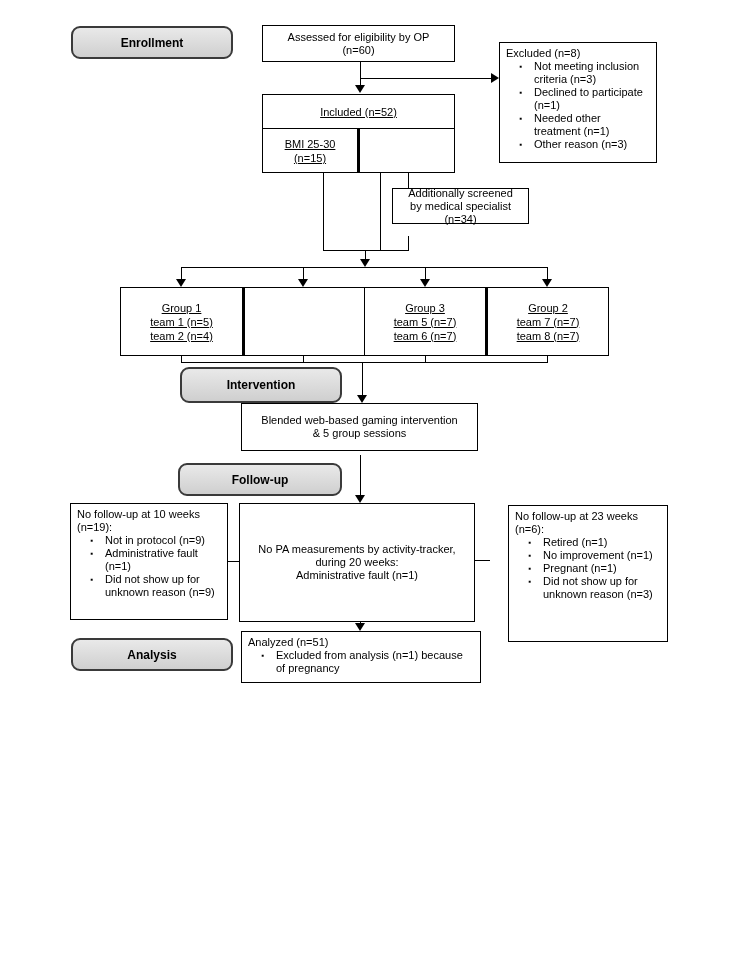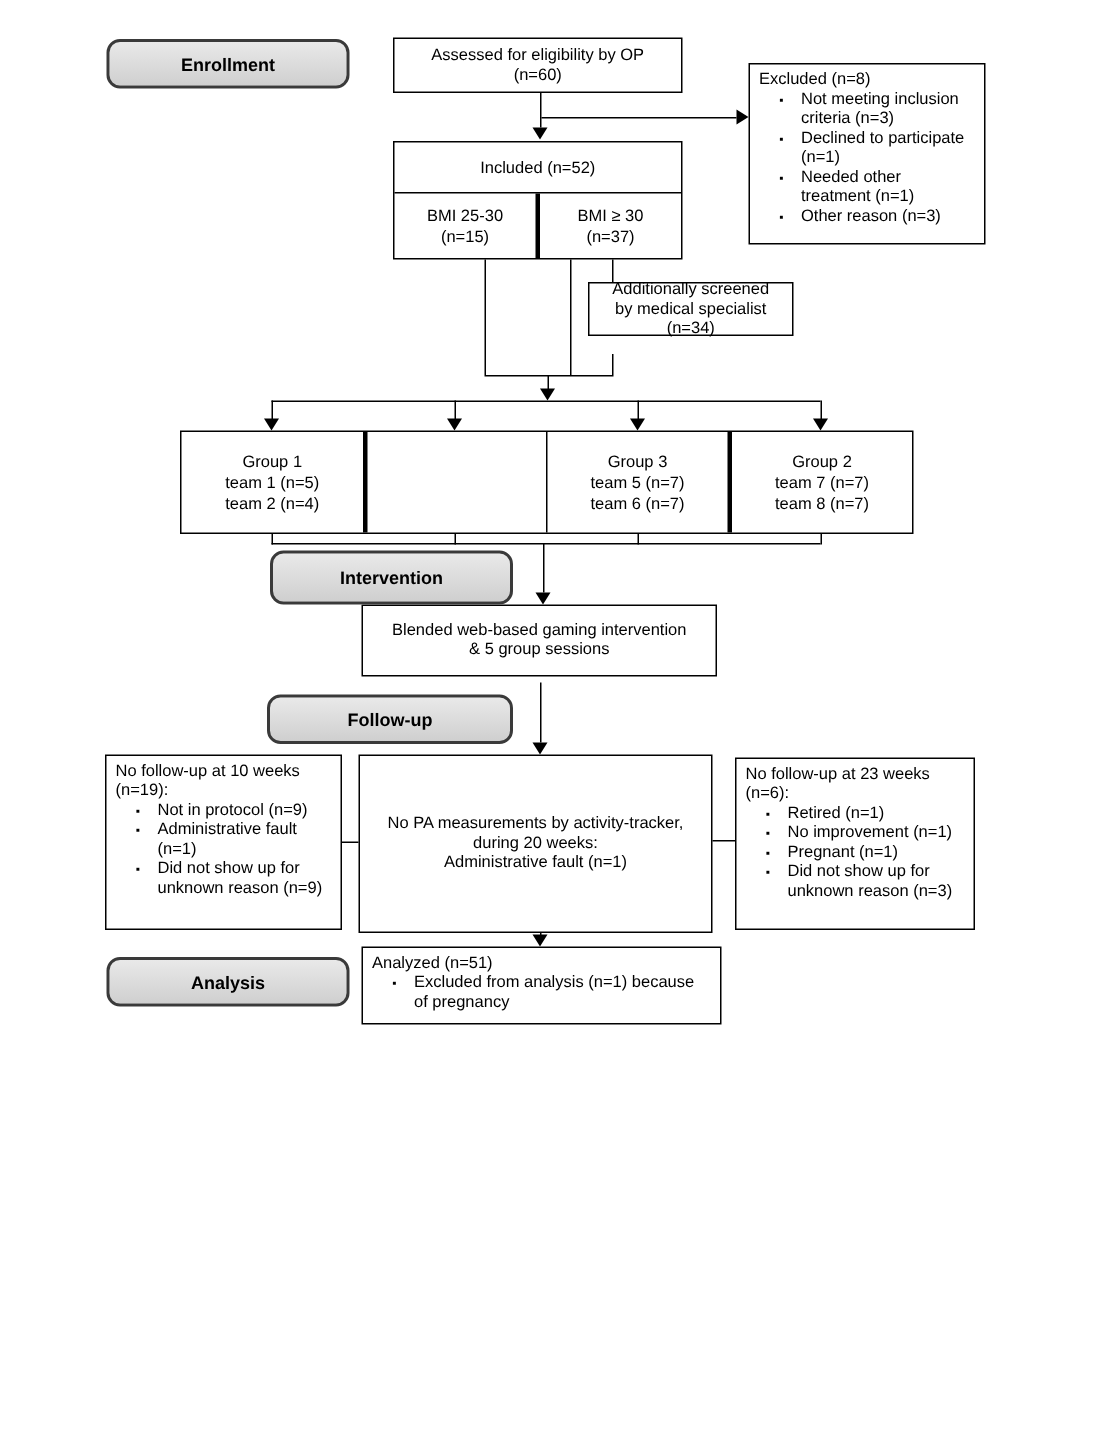--- a/index.html
+++ b/index.html
@@ -28,21 +28,21 @@
   .title-line{padding-left:0px;}
   .vline{position:absolute;width:1px;background:var(--box-border,#000);}
   .hline{position:absolute;height:1px;background:var(--box-border,#000);}
   .divv{position:absolute;top:0;bottom:0;background:var(--box-border,#000);}
   .ah-down{position:absolute;width:0;height:0;
     border-left:5px solid transparent;border-right:5px solid transparent;
     border-top:8px solid var(--box-border,#000);}
   .ah-right{position:absolute;width:0;height:0;
     border-top:5px solid transparent;border-bottom:5px solid transparent;
     border-left:8px solid var(--box-border,#000);}
-  .cell{position:absolute;top:0;bottom:0;display:flex;flex-direction:column;justify-content:center;text-align:center;font-size:11px;line-height:14px;}
+  .cell{position:absolute;top:0;bottom:0;display:flex;flex-direction:column;justify-content:center;text-align:center;font-size:11px;line-height:14px;text-decoration:underline;}
 </style>
 </head>
 <body>
 
 <div class="canvas">
 
   <div class="stage" style="left:71px;top:26px;width:162px;height:33px">
     <span>Enrollment</span>
   </div>
   <div class="stage" style="left:180px;top:367px;width:162px;height:36px">
@@ -82,24 +82,20 @@
 
   <div class="box" style="left:262px;top:94px;width:193px;height:79px">
     <div class="cell" style="left:0;right:0;height:33px;bottom:auto;top:0">
       <div>Included (n=52)</div>
     </div>
     <div class="hline" style="left:0;width:191px;top:33px"></div>
     <div class="divv" style="left:94px;width:3px;top:34px"></div>
     <div class="cell" style="left:0;width:94px;top:34px">
       <div>BMI 25-30</div>
       <div>(n=15)</div>
-    </div>
-    <div class="cell" style="left:97px;right:0;top:34px">
-      <div>BMI ≥ 30</div>
-      <div>(n=37)</div>
     </div>
   </div>
 
   <div class="box center" style="left:392px;top:188px;width:137px;height:36px">
     <div>Additionally screened</div>
     <div>by medical specialist</div>
     <div>(n=34)</div>
   </div>
 
   <div class="box" style="left:120px;top:287px;width:489px;height:69px">
@@ -143,21 +139,21 @@
       <span class="bullet-text">Did not show up for unknown reason (n=9)</span>
     </div>
   </div>
 
   <div class="box center" style="left:239px;top:503px;width:236px;height:119px">
     <div>No PA measurements by activity-tracker,</div>
     <div>during 20 weeks:</div>
     <div>Administrative fault (n=1)</div>
   </div>
 
-  <div class="box pad" style="left:490px;top:505px;width:160px;height:115px">
+  <div class="box pad" style="left:508px;top:505px;width:160px;height:137px">
     <div class="title-line">No follow-up at 23 weeks (n=6):</div>
     <div class="bullet-row">
       <span class="bullet-marker">▪</span>
       <span class="bullet-text">Retired (n=1)</span>
     </div>
     <div class="bullet-row">
       <span class="bullet-marker">▪</span>
       <span class="bullet-text">No improvement (n=1)</span>
     </div>
     <div class="bullet-row">

